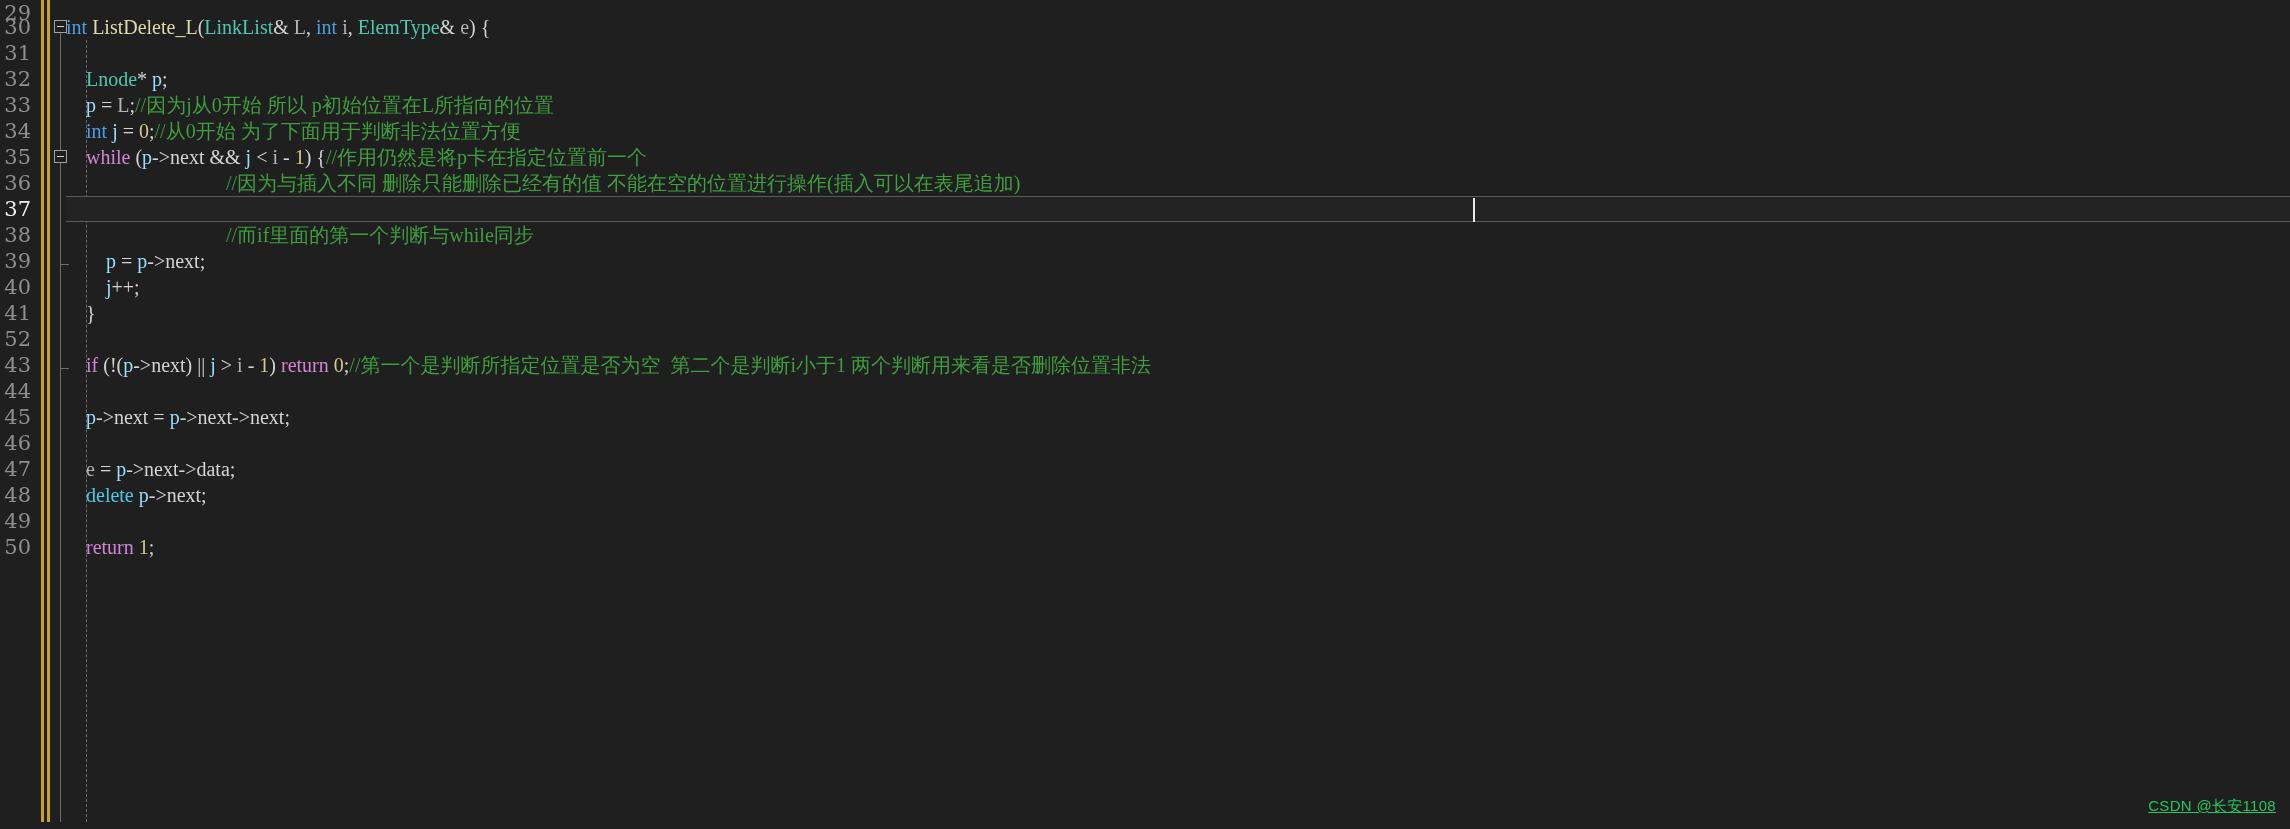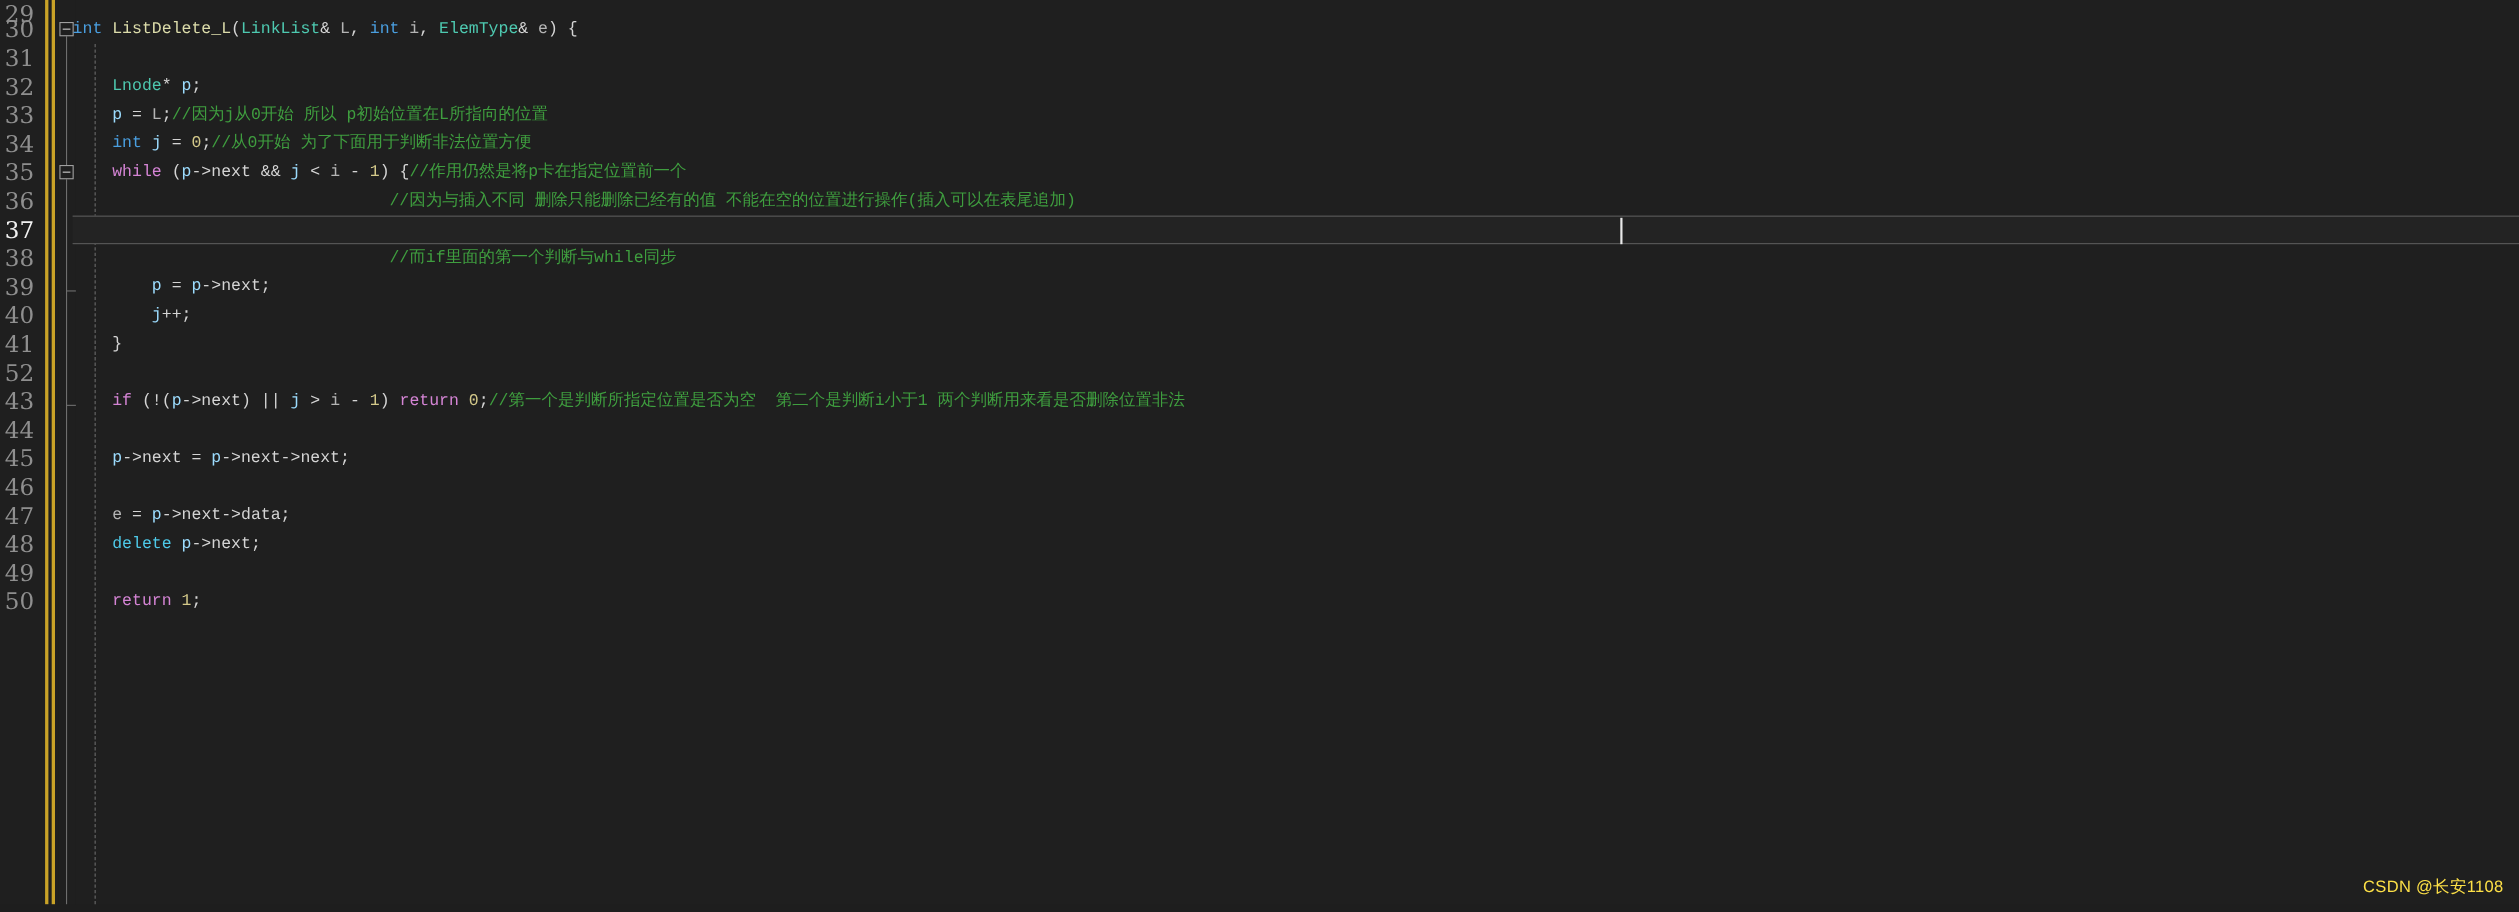--- a/index.html
+++ b/index.html
@@ -67,24 +67,24 @@
     color: #8f8f8f;
     font-size: 21px;
     font-family: "DejaVu Serif", serif;
   }
   .line.current .lineno { color: #f2f2f2; }
 
   .code {
     position: absolute;
     left: 66px;
     right: 0;
-    font-size: 15px;
+    font-size: 20px;
     color: #d4d4d4;
     white-space: pre;
-    font-family: Liberation Mono, monospace;
+    font-family: Liberation Serif, serif;
   }
 
   
   #current-line-highlight {
     position: absolute;
     left: 66px;
     right: 0;
     height: 26px;
     border-top: 1px solid #5a5a5a;
     border-bottom: 1px solid #5a5a5a;
@@ -138,24 +138,25 @@
   .ident     { color: #b4b4b4; }  
   .num       { color: #d4c98a; }  
   .punct     { color: #d4d4d4; }
   .cmt       { color: #3f9e3f; }  
 
   
   #watermark {
     position: absolute;
     right: 14px;
     bottom: 6px;
-    color: #fde047;
+    color: #22c55e;
     font-size: 15px;
     font-family: "Liberation Sans", sans-serif;
     letter-spacing: 0.3px;
+    text-decoration: underline;
   }
 </style>
 </head>
 <body>
 
 <div id="editor">
 
   <div class="gutter-strip" id="gutter-bg"></div>
   <div class="gutter-strip" id="change-bar-outer"></div>
   <div class="gutter-strip" id="change-bar-inner"></div>

